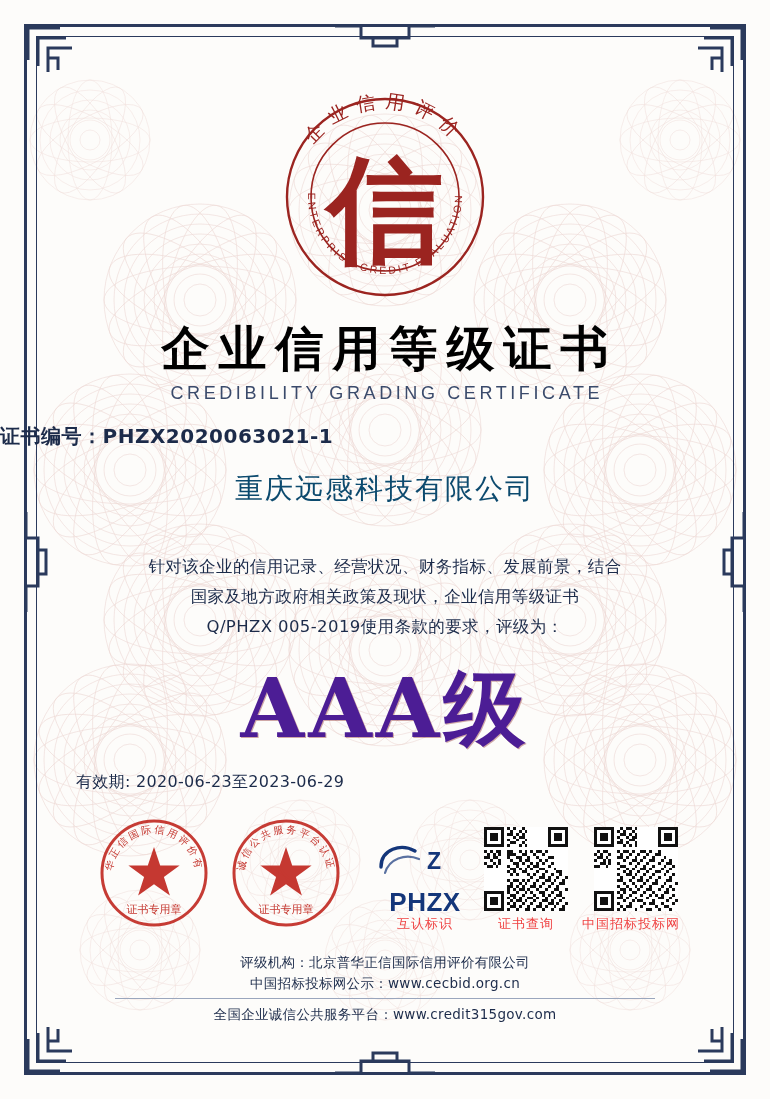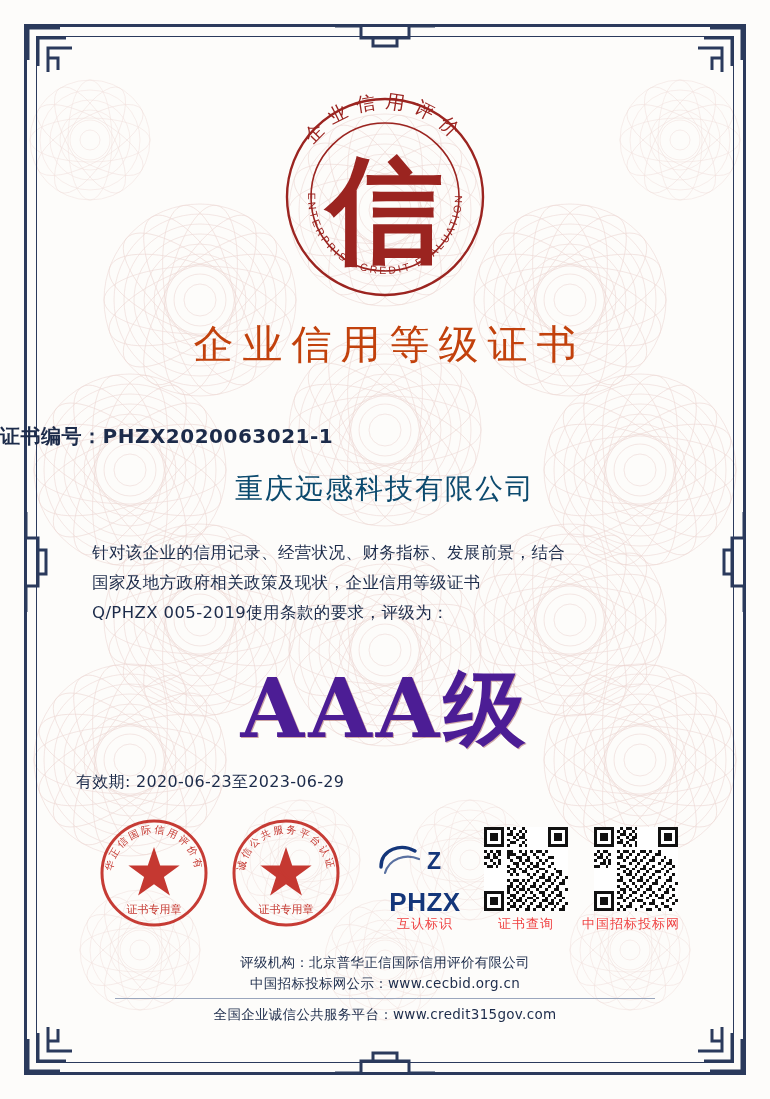--- a/index.html
+++ b/index.html
@@ -76,24 +76,24 @@
 
   
   .headline {
     position: absolute;
     left: 0; right: 0;
     top: 322px;
     text-align: center;
   }
   .title-cn {
     font-family: "DejaVu Sans", sans-serif;
-    font-size: 40px;
-    font-weight: normal;
+    font-size: 48px;
+    font-weight: bold;
     letter-spacing: 9px;
-    color: #c2410c;
+    color: #000000;
     line-height: 1.1;
     text-indent: 9px;
   }
   .title-en {
     margin-top: 8px;
     font-family: "Liberation Sans", sans-serif;
     font-size: 18px;
     letter-spacing: 3.6px;
     color: #3a4a6b;
     text-indent: 3.6px;
@@ -120,21 +120,22 @@
     font-size: 28px;
     font-weight: normal;
     color: #0c4a6e;
     letter-spacing: 2px;
   }
 
   .body-text {
     position: absolute;
     left: 92px;
     width: 586px;
-    top: 538px;
+    top: 552px;
+    text-align: center;
     font-family: "DejaVu Sans", sans-serif;
     font-size: 16.5px;
     color: #1c2b4a;
     line-height: 30px;
     letter-spacing: 0.4px;
   }
   .body-text div { white-space: nowrap; }
 
   .grade {
     position: absolute;
@@ -376,20 +377,21 @@
       <textPath href="#arcTop" startOffset="50%" text-anchor="middle">企业信用评价</textPath>
     </text>
     <text font-family="Liberation Sans, sans-serif" font-size="10.5" fill="#9b2420" letter-spacing="2.6">
       <textPath href="#arcBot" startOffset="50%" text-anchor="middle">ENTERPRISE CREDIT EVALUATION</textPath>
     </text>
     <text x="119" y="172" text-anchor="middle" font-family="DejaVu Serif, serif" font-size="116" font-weight="bold" fill="#9b2420">信</text>
   </svg>
 
   <div class="headline">
     <div class="title-cn">企业信用等级证书</div>
+    <div class="title-en">CREDIBILITY GRADING CERTIFICATE</div>
   </div>
 
   <div class="cert-no">
     <span>证书编号：</span><span>PHZX2020063021-1</span>
   </div>
 
   <div class="company">重庆远感科技有限公司</div>
 
   <div class="body-text">
     <div>针对该企业的信用记录、经营状况、财务指标、发展前景，结合</div>

